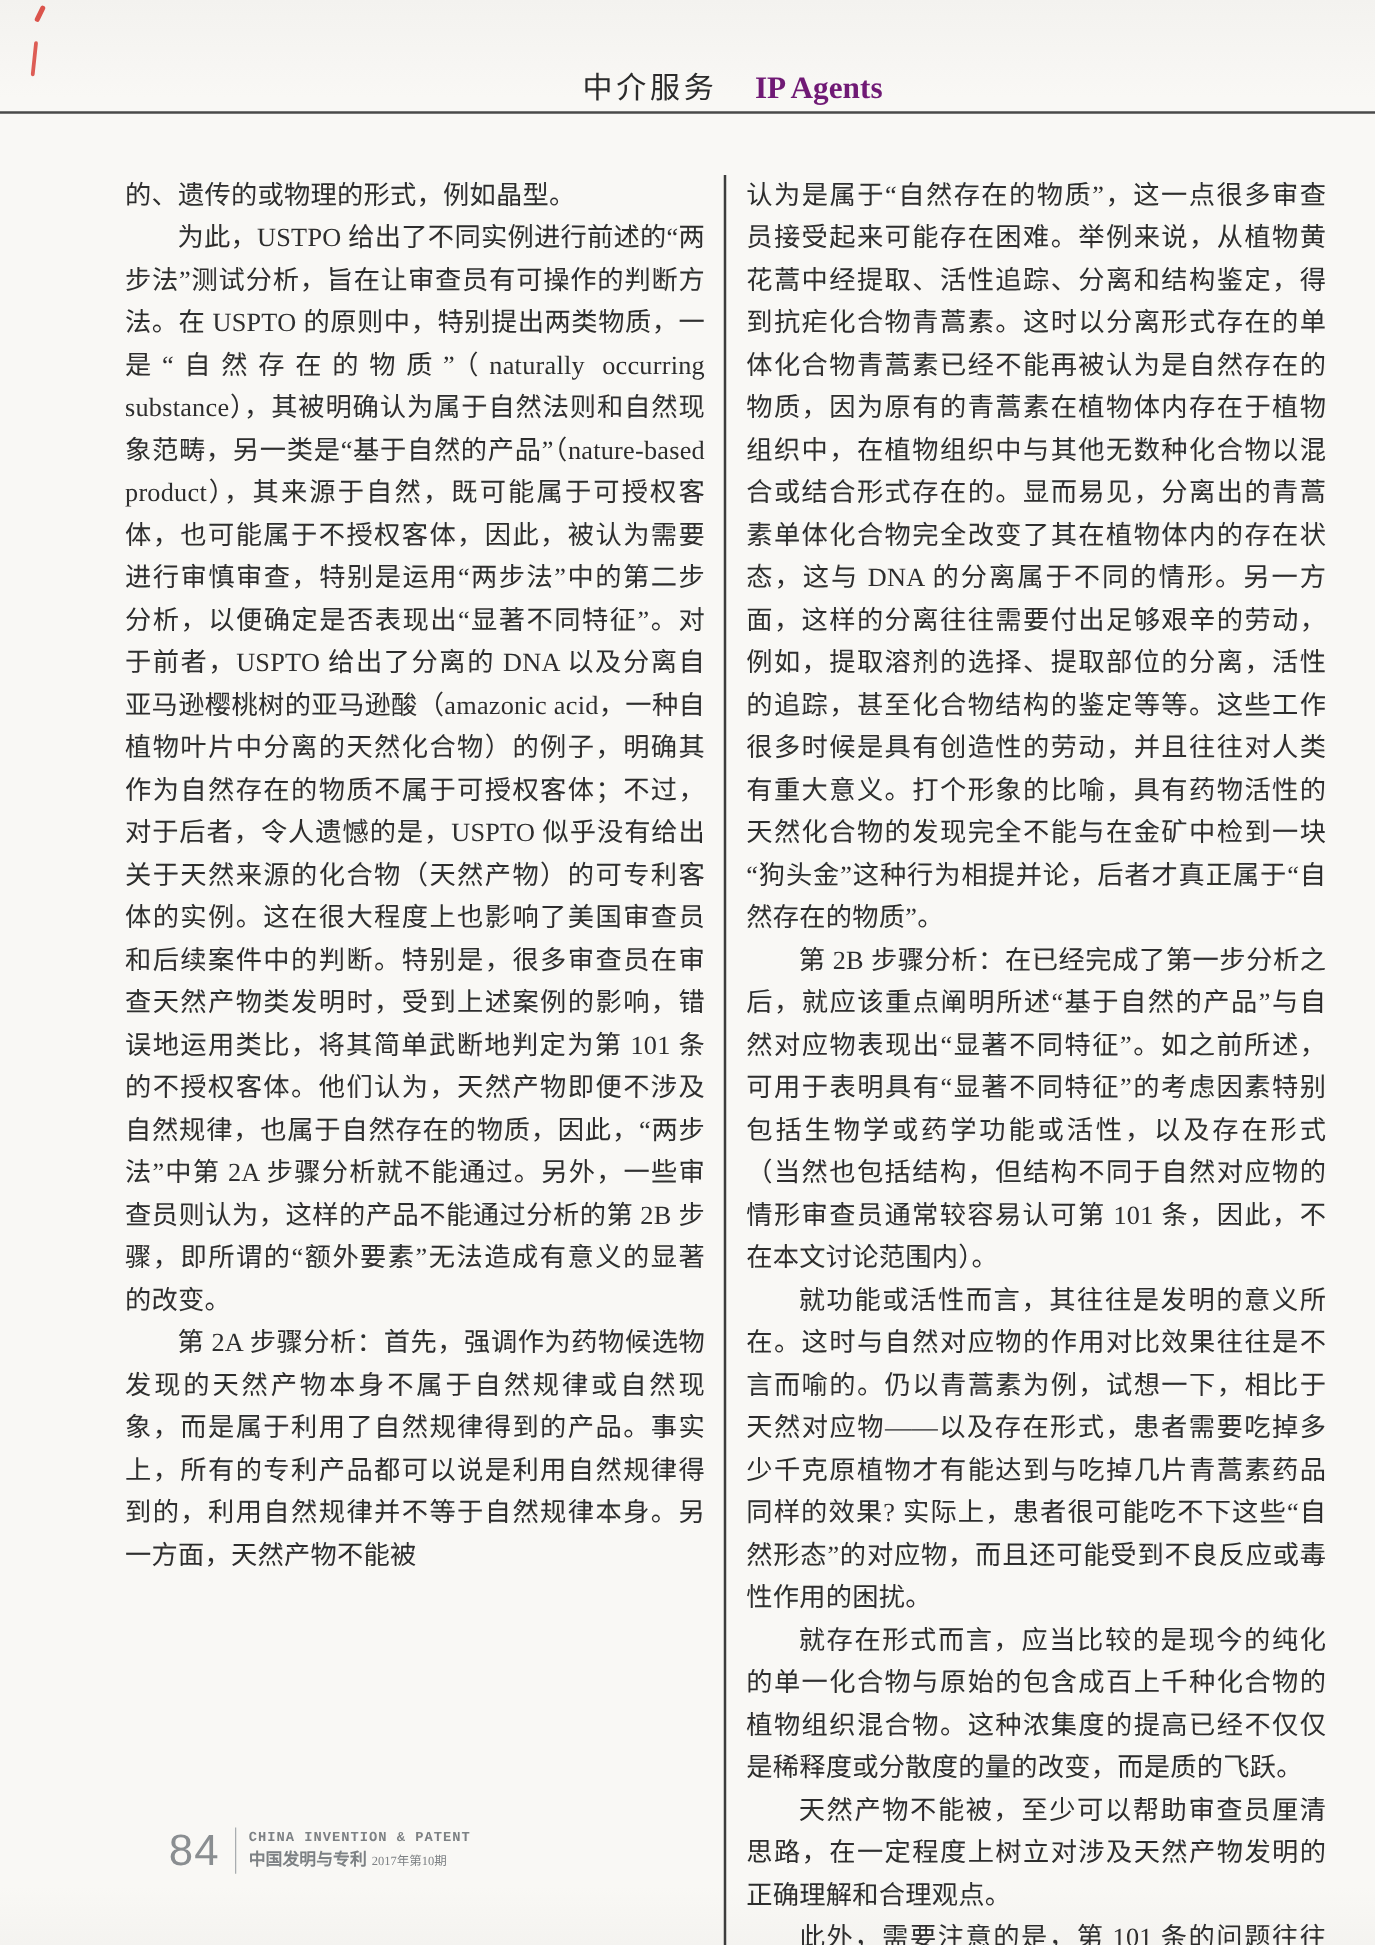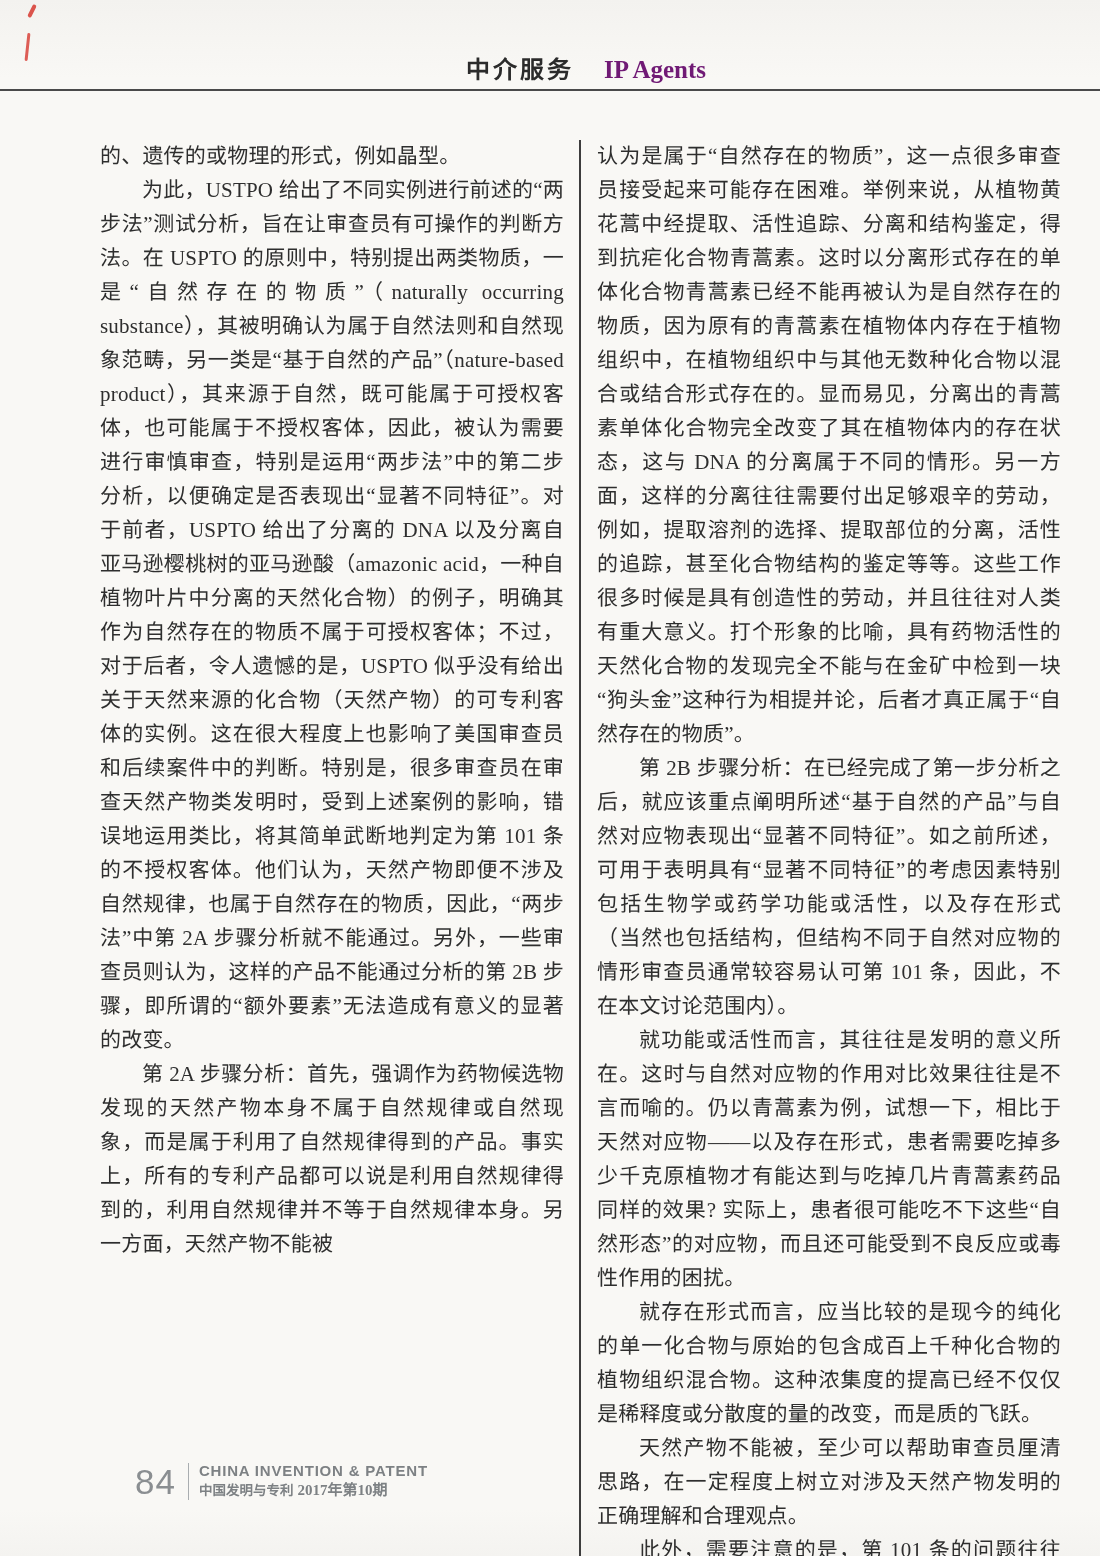--- a/index.html
+++ b/index.html
@@ -31,21 +31,21 @@
     top: 50px;
     left: 0;
     width: 1100px;
     text-align: center;
     padding-left: 72px;
     box-sizing: border-box;
     white-space: nowrap;
   }
   .h-cn {
     font-family: "Liberation Sans", "DejaVu Sans", sans-serif;
-    font-weight: 700;
+    font-weight: 400;
     font-size: 24px;
     letter-spacing: 3px;
     color: #2b2b2b;
   }
   .h-en {
     font-family: "Liberation Serif", "DejaVu Serif", serif;
     font-weight: 700;
     font-size: 25px;
     margin-left: 26px;
     color: #701a75;
@@ -103,32 +103,32 @@
     letter-spacing: 1px;
   }
   .foot-bar {
     width: 1px;
     height: 37px;
     background: #a9adb0;
     margin: 0 10px 0 12px;
   }
   .foot-text { color: #7d8184; }
   .foot-en {
-    font-family: Liberation Sans, sans-serif;
-    font-size: 15px;
+    font-family: Liberation Mono, monospace;
+    font-size: 11px;
     letter-spacing: 0.8px;
     font-weight: 600;
     line-height: 1.25;
   }
   .foot-cn {
     font-size: 13.5px;
     font-weight: 600;
     line-height: 1.3;
   }
-  .issue { font-size: 15px; font-weight: 700; margin-left: 4px; }
+  .issue { font-size: 10px; font-weight: 400; margin-left: 4px; }
 </style>
 </head>
 <body>
 
 <div class="page">
 
   <div class="scan-mark mark1"></div>
   <div class="scan-mark mark2"></div>
 
   <header class="header">

